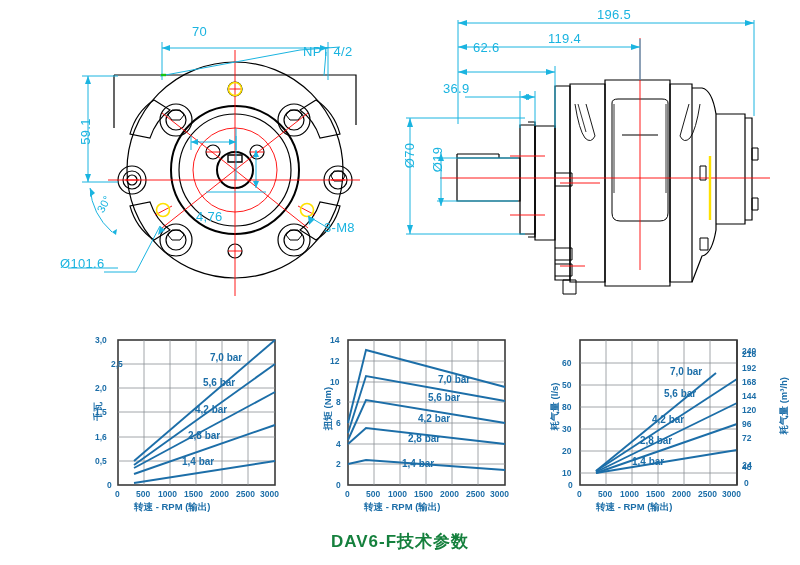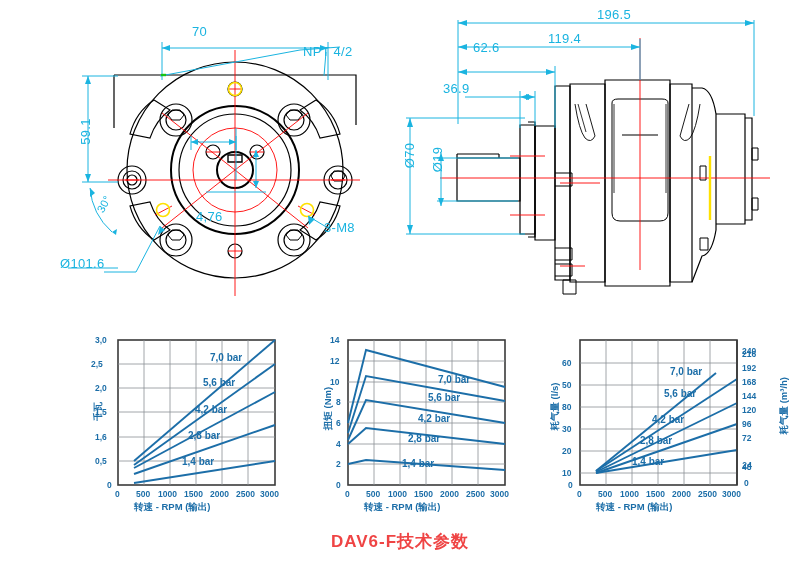--- a/index.html
+++ b/index.html
@@ -33,21 +33,21 @@
   .axlabel { font-size: 9.5px; }
   .curvelabel { font-size: 10px; }
 
   .rot90 { transform: rotate(-90deg); transform-origin: center center; }
 
   #title {
     position: absolute;
     left: 0; right: 0;
     top: 530px;
     text-align: center;
-    color: #ef4444;
+    color: #15803d;
     font-size: 17px;
     font-weight: bold;
     letter-spacing: 1px;
   }
 </style>
 </head>
 <body>
 
 <div id="sheet">
 
@@ -302,21 +302,21 @@
 
       <g fill="none" stroke="#1c6ea8" stroke-width="1.9">
         <line x1="44" y1="131" x2="185" y2="10"></line>
         <line x1="44" y1="135" x2="185" y2="34"></line>
         <line x1="44" y1="138" x2="185" y2="62"></line>
         <line x1="44" y1="144" x2="185" y2="95"></line>
         <line x1="44" y1="153" x2="185" y2="131"></line>
       </g>
     </svg>
     <div class="abs chart-text tick" style="left:5px; top:5px;">3,0</div>
-    <div class="abs chart-text tick" style="left:1px; top:29px;">2,5</div>
+    <div class="abs chart-text tick" style="left:21px; top:29px;">2,5</div>
     <div class="abs chart-text tick" style="left:5px; top:53px;">2,0</div>
     <div class="abs chart-text tick" style="left:5px; top:77px;">1,5</div>
     <div class="abs chart-text tick" style="left:5px; top:102px;">1,6</div>
     <div class="abs chart-text tick" style="left:5px; top:126px;">0,5</div>
     <div class="abs chart-text tick" style="left:17px; top:150px;">0</div>
     <div class="abs chart-text axlabel rot90" style="left:-14px; top:75px; width:44px; text-align:center;">千瓦</div>
 
     <div class="abs chart-text tick" style="left:25px; top:159px;">0</div>
     <div class="abs chart-text tick" style="left:46px; top:159px;">500</div>
     <div class="abs chart-text tick" style="left:68px; top:159px;">1000</div>

